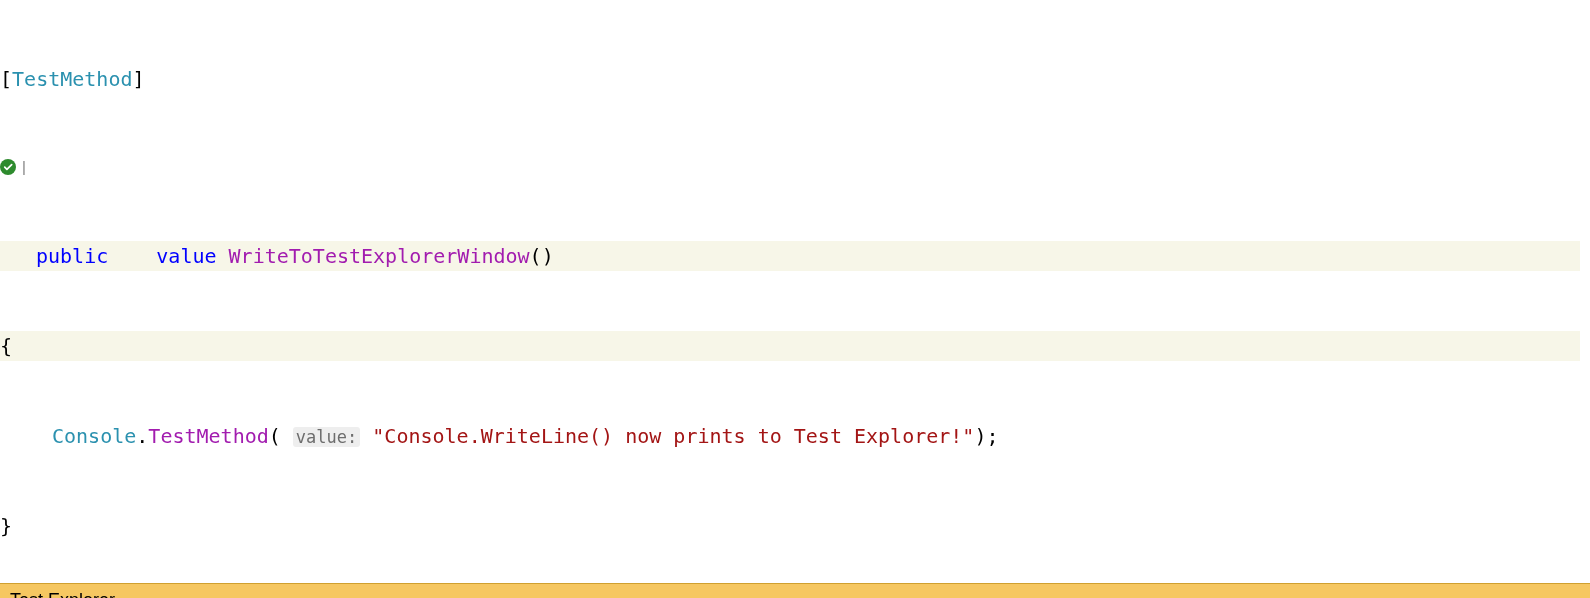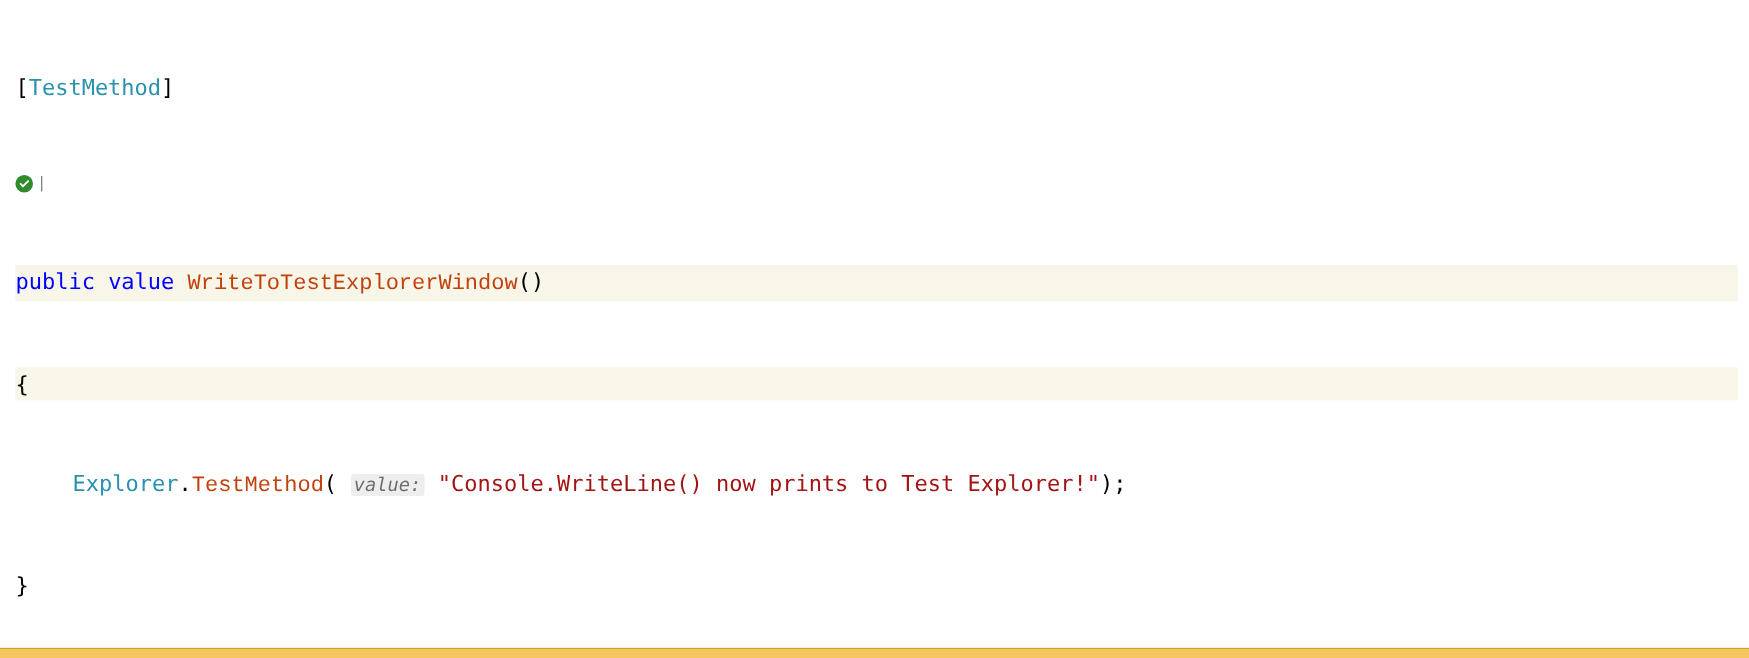--- a/index.html
+++ b/index.html
@@ -6,43 +6,43 @@
   body {
     font-family: "Segoe UI", Tahoma, sans-serif;
     font-size: 14px;
     background: #fff;
     color: #000;
     width: 1590px;
   }
 
   
   .code-area {
-    padding: 4px 10px 12px 14px;
+    padding: 4px 10px 12px 0;
     font-family: Consolas, monospace;
     font-size: 20px;
     line-height: 1.5;
     background: #fff;
     white-space: pre;
   }
   .attr-br { color: #000; }
   .attr-name { color: #2b91af; }
   .codelens {
     color: #808080;
     font-size: 15px;
     display: flex;
     align-items: center;
     gap: 6px;
     margin: 2px 0 2px 0;
     font-family: "Segoe UI", sans-serif;
   }
   .codelens .pass-icon { width: 16px; height: 16px; }
-  .kw { color: #0000ff; }
+  .kw { color: #0000ff; margin-left: 36px; }
   .type { color: #2b91af; }
-  .ident { color: #c2410c; font-family: Liberation Mono, monospace; }
-  .paramhint { color: #6d6d6d; background: #eee; border-radius: 3px; padding: 0 3px; font-size: 17px; font-style: italic; }
+  .ident { color: #a21caf; }
+  .paramhint { color: #6d6d6d; background: #eee; border-radius: 3px; padding: 0 3px; font-size: 17px; }
   .str { color: #a31515; }
   .brace { color: #000; }
   .indent { display: inline-block; width: 52px; }
   .highlight-line { background: #f7f6e8; display: block; width: 100%; }
 
   
   .pass-icon {
     display: inline-flex; align-items: center; justify-content: center;
     width: 22px; height: 22px;
     background: #2e8b2e; border-radius: 50%;
@@ -65,19 +65,19 @@
 <div class="code-area">
   <div><span class="attr-br">[</span><span class="attr-name">TestMethod</span><span class="attr-br">]</span></div>
   <div class="codelens">
     <span class="pass-icon"><svg viewBox="0 0 24 24">
           <path d="M4 12l5 5L20 6" stroke="#fff" stroke-width="4" fill="none" stroke-linecap="round" stroke-linejoin="round"></path>
         </svg></span>
     <span>|</span>
   </div>
   <span class="highlight-line"><span class="kw">public</span> <span class="kw">value</span> <span class="ident">WriteToTestExplorerWindow</span><span>()</span></span>
   <span class="highlight-line"><span class="brace">{</span></span>
-  <div><span class="indent"></span><span class="type">Explorer</span><span>.</span><span class="ident">TestMethod</span><span>(</span> <span class="paramhint">value:</span> <span class="str">"Console.WriteLine() now prints to Test Explorer!"</span><span>);</span></div>
+  <div><span class="indent"></span><span class="type">Console</span><span>.</span><span class="ident">TestMethod</span><span>(</span> <span class="paramhint">value:</span> <span class="str">"Console.WriteLine() now prints to Test Explorer!"</span><span>);</span></div>
   <div><span class="brace">}</span></div>
 </div>
 
 <div class="te-title-bar">
   <span>Test Explorer</span>
 </div>
 
 </body></html>

